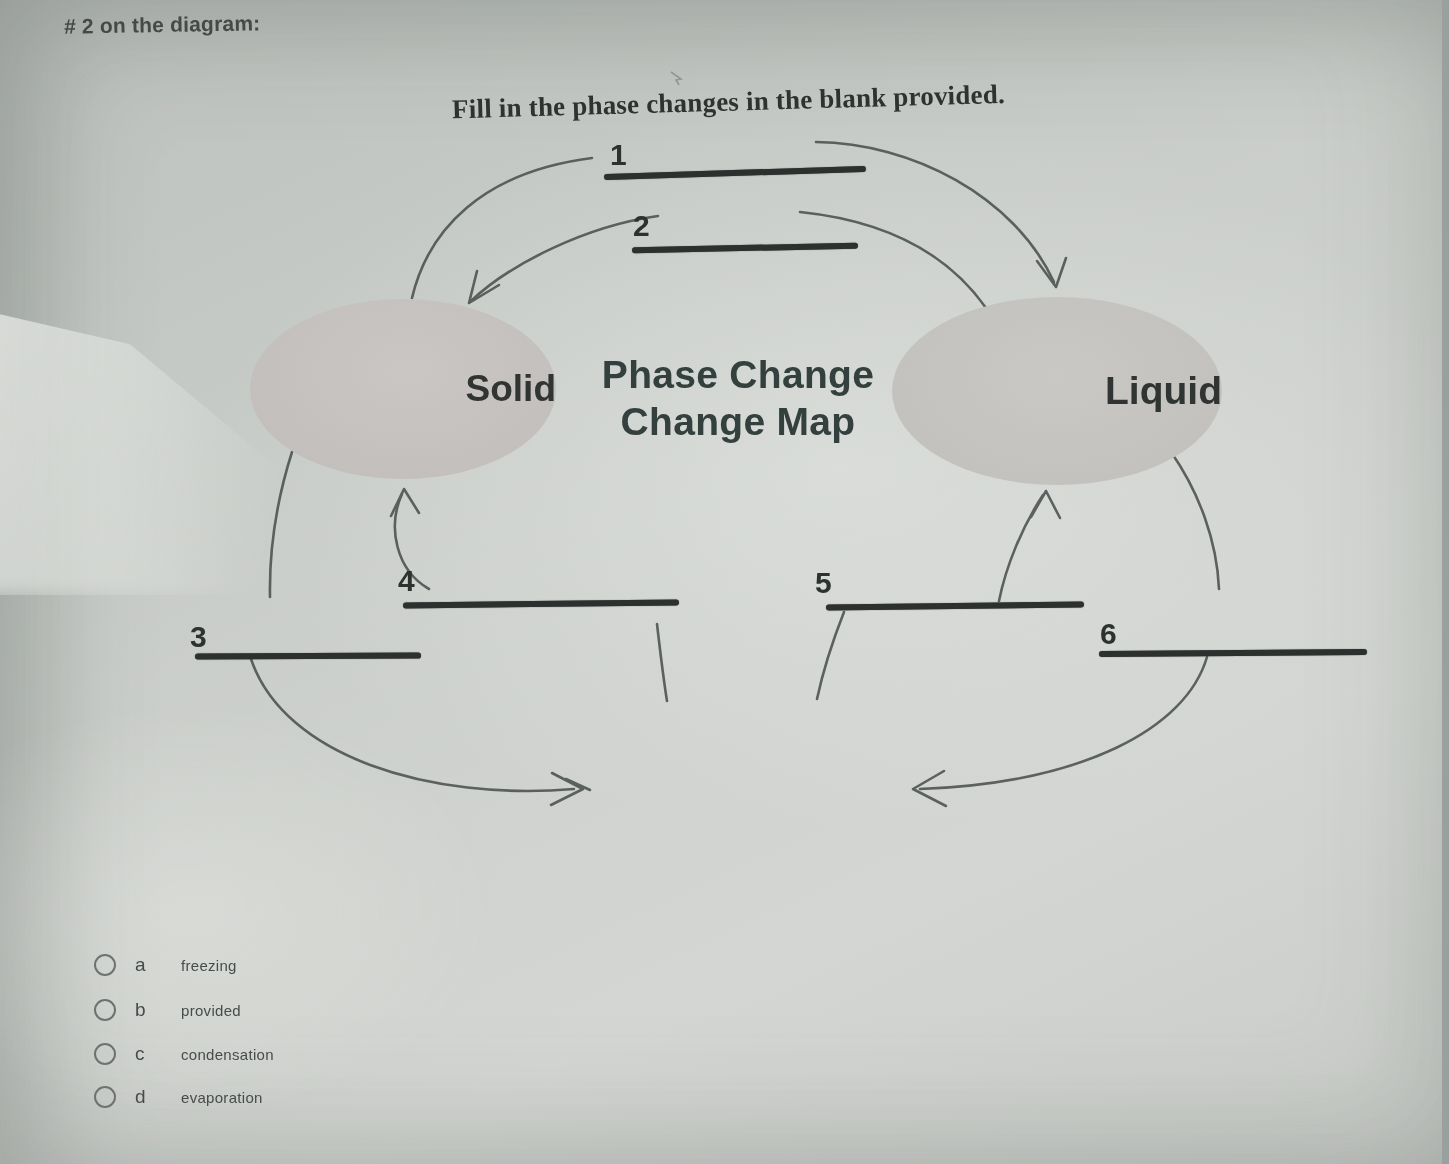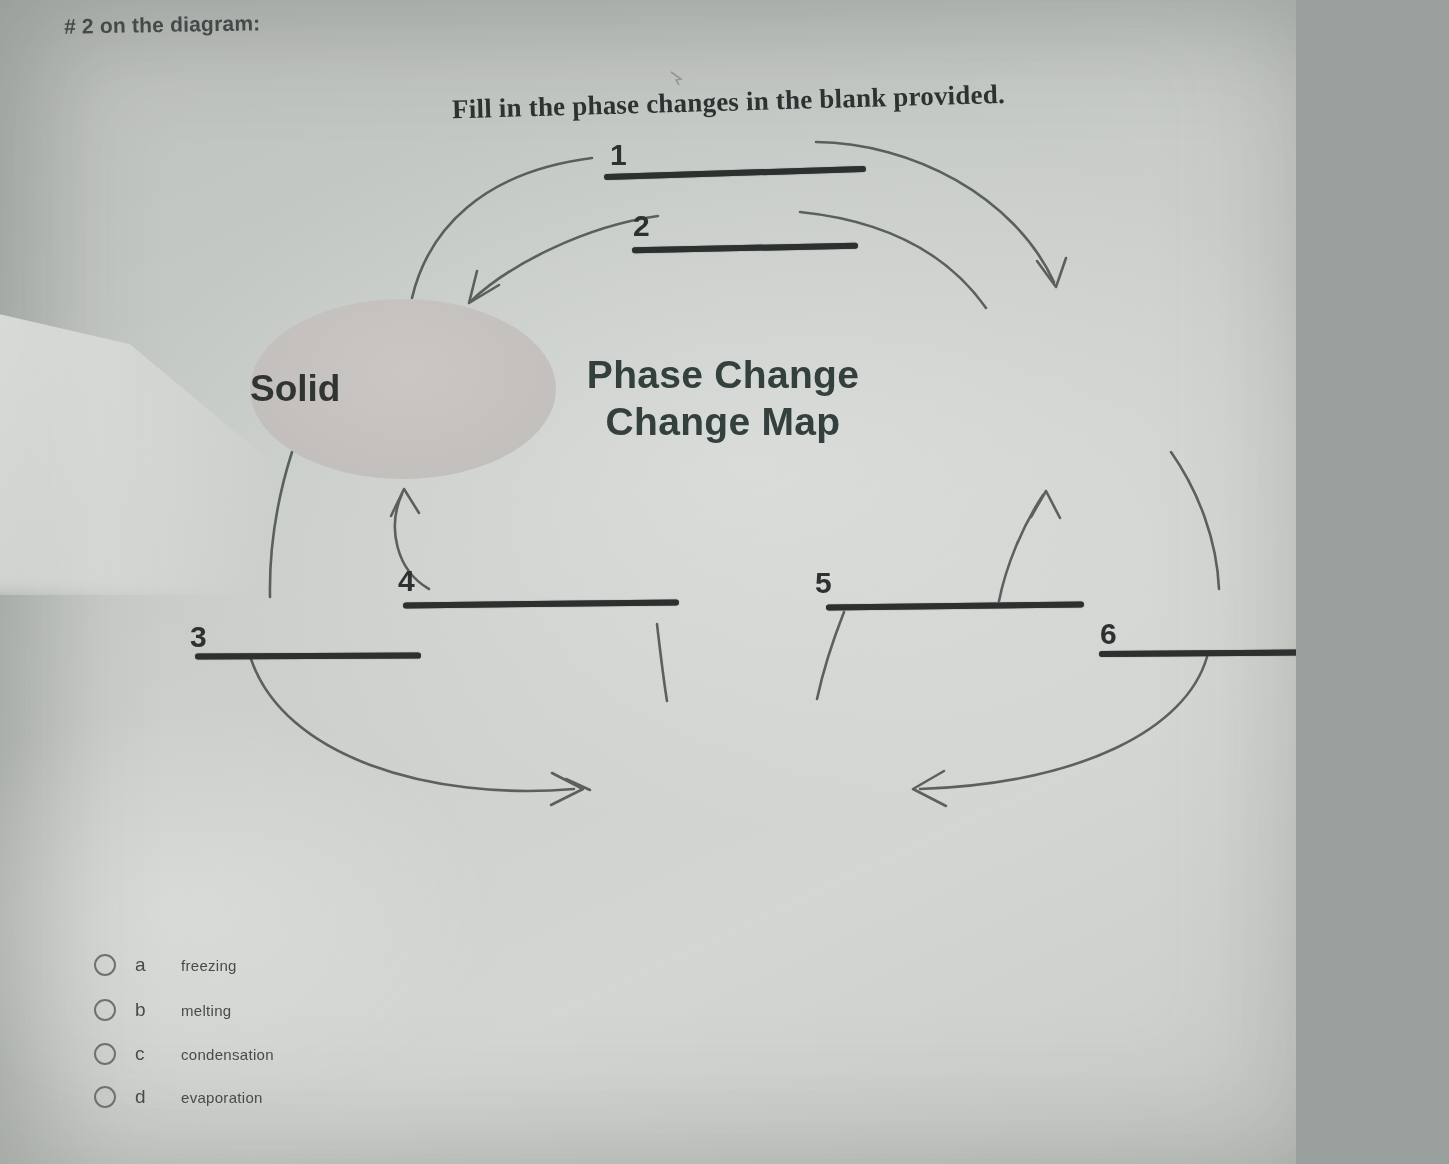--- a/index.html
+++ b/index.html
@@ -1,48 +1,48 @@
 <!DOCTYPE html>
 <html><head>
 <meta charset="utf-8">
 <style>
   html,body{margin:0;padding:0;background:#9aa09d;}
   .canvas{
-    position:relative;width:1296px;height:1164px;overflow:hidden;
+    position:relative;width:1442px;height:1164px;overflow:hidden;
     background:linear-gradient(155deg,#bdc1be 0%,#c6cac6 28%,#cfd2ce 55%,#d3d6d2 72%,#c9ccc8 100%);
     font-family:"Liberation Sans","DejaVu Sans",sans-serif;
     box-shadow:inset 45px 25px 110px rgba(80,86,83,.28), inset -25px -35px 120px rgba(105,110,107,.16);
   }
   .soft-light{position:absolute;left:0;top:0;width:100%;height:100%;pointer-events:none;
     background:radial-gradient(900px 520px at 58% 40%, rgba(233,236,232,.45), rgba(233,236,232,0) 70%);}
   .glare-wedge{position:absolute;left:-70px;top:265px;width:500px;height:330px;pointer-events:none;
     background:linear-gradient(100deg, rgba(244,246,242,.8), rgba(244,246,242,0) 70%);
     clip-path:polygon(0 10%, 40% 24%, 100% 100%, 0 100%);filter:blur(9px);}
   .glare-low{position:absolute;left:-120px;top:700px;width:620px;height:420px;pointer-events:none;
     background:radial-gradient(closest-side, rgba(232,234,230,.35), rgba(232,234,230,0));filter:blur(6px);}
 
   .hdr{position:absolute;left:64px;top:13px;font-size:21px;font-weight:bold;color:#454a48;
     transform:rotate(-1deg);letter-spacing:.2px;}
   .instruction{position:absolute;left:452px;top:86px;width:600px;font-family:"Liberation Serif","DejaVu Serif",serif;
     font-size:27px;font-weight:bold;color:#2e3331;transform:rotate(-1.6deg);letter-spacing:.2px;}
 
-  .node{position:absolute;border-radius:50%;display:flex;align-items:center;justify-content:flex-start;
+  .node{position:absolute;border-radius:50%;display:flex;align-items:center;justify-content:flex-end;
     background:radial-gradient(ellipse at 50% 42%, #c9c8c5 0%, #c3c2bf 68%, #bfbebb 100%);
     filter:blur(.3px);}
   .node.solid{left:250px;top:299px;width:306px;height:180px;
     background:radial-gradient(ellipse at 52% 40%, #cac6c4 0%, #c4c0be 65%, #c0bbb9 100%);}
   .node.liquid{left:892px;top:297px;width:330px;height:188px;}
   .node.gas{left:588px;top:697px;width:318px;height:184px;
     background:radial-gradient(ellipse at 50% 45%, #cdcfca 0%, #c6c8c3 70%, #c2c4bf 100%);}
   .node span{font-weight:bold;color:#303433;filter:none;}
   .node.solid span{font-size:37px;}
   .node.liquid span{font-size:39px;}
   .node.gas span{font-size:39px;}
 
-  .map-title{position:absolute;left:570px;top:351px;width:306px;text-align:center;
+  .map-title{position:absolute;left:585px;top:351px;width:306px;text-align:center;
     font-weight:bold;color:#33403d;font-size:39px;line-height:47px;letter-spacing:.3px;}
 
   .arcs{position:absolute;left:0;top:0;pointer-events:none;}
 
   .blank-bar{position:absolute;height:6px;background:#2c302f;border-radius:3px;box-shadow:0 0 1px rgba(44,48,47,.8);}
   .blank-num{position:absolute;font-size:30px;font-weight:bold;color:#2d3130;}
   .b1{left:604px;top:170px;width:262px;transform:rotate(-1.8deg);}
   .b2{left:632px;top:245px;width:226px;transform:rotate(-1.2deg);}
   .b3{left:195px;top:653px;width:226px;transform:rotate(-0.2deg);}
   .b4{left:403px;top:601px;width:276px;transform:rotate(-0.6deg);}
@@ -104,20 +104,23 @@
 
       <path d="M 1171,452 C 1199,492 1217,541 1219,589"></path>
       <path d="M 1207,657 C 1186,729 1082,783 920,789"></path>
       <path d="M 944,771 L 913,789 M 946,806 L 913,789"></path>
     </g>
   </svg>
 
   <div class="node solid">
     <span>Solid</span>
   </div>
+  <div class="node liquid">
+    <span>Liquid</span>
+  </div>
 
   <div class="map-title">
     <div>Phase Change</div>
     <div>Change Map</div>
   </div>
 
   <div class="blank-num n1">1</div>
   <div class="blank-bar b1"></div>
   <div class="blank-num n2">2</div>
   <div class="blank-bar b2"></div>
@@ -131,21 +134,21 @@
   <div class="blank-bar b6"></div>
 
   <div class="opt o-a">
     <span class="radio"></span>
     <span class="okey">a</span>
     <span class="olabel">freezing</span>
   </div>
   <div class="opt o-b">
     <span class="radio"></span>
     <span class="okey">b</span>
-    <span class="olabel">melting</span>
+    <span class="olabel">provided</span>
   </div>
   <div class="opt o-c">
     <span class="radio"></span>
     <span class="okey">c</span>
     <span class="olabel">condensation</span>
   </div>
   <div class="opt o-d">
     <span class="radio"></span>
     <span class="okey">d</span>
     <span class="olabel">evaporation</span>

